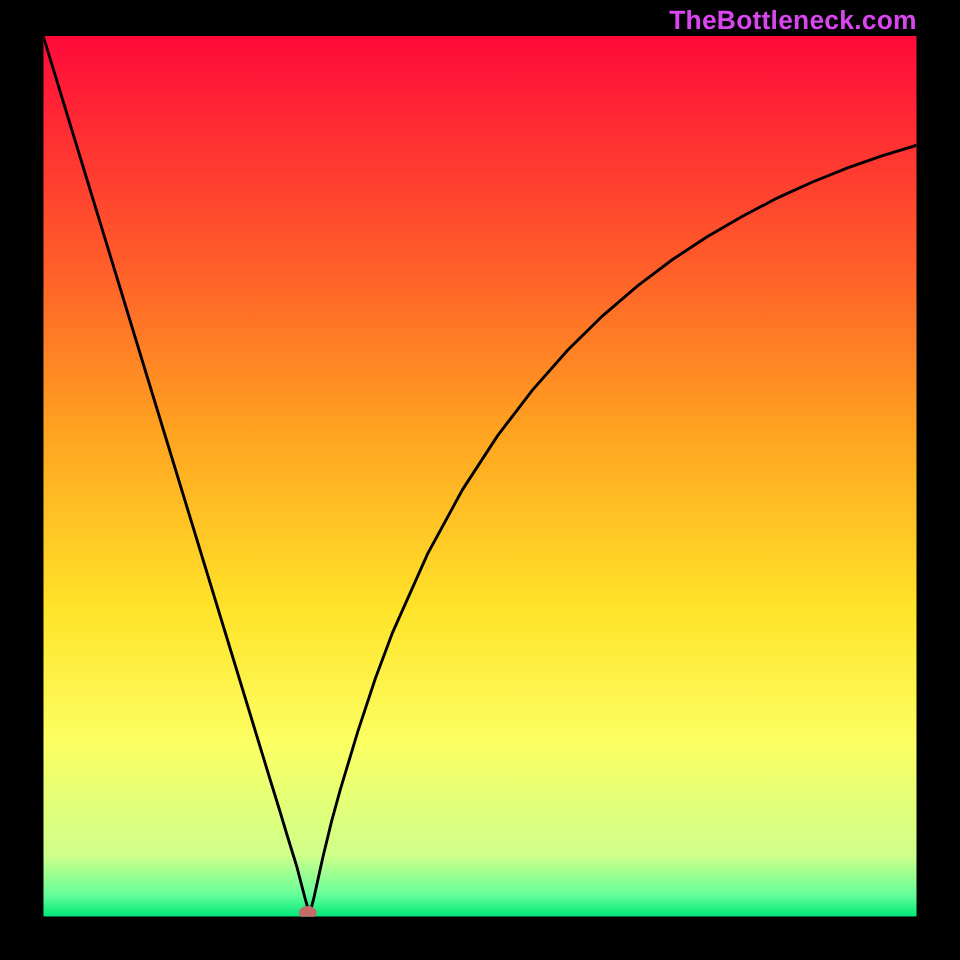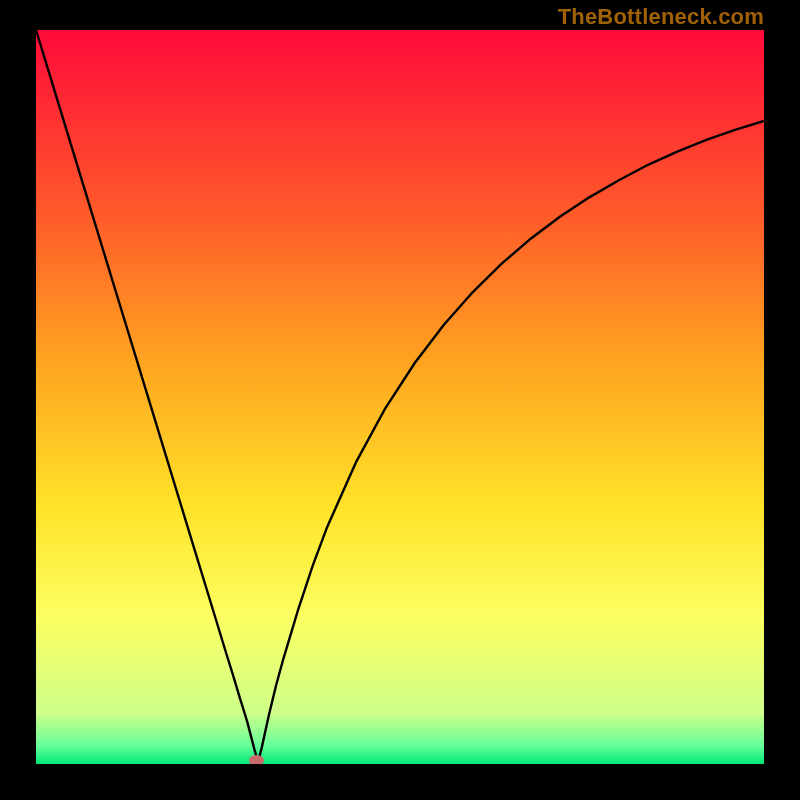--- a/index.html
+++ b/index.html
@@ -40,21 +40,21 @@
     top: 0;
     width: 100%;
     height: 100%;
   }
   .watermark {
     position: absolute;
     right: 36px;
     top: 4px;
     font-size: 22px;
     font-weight: 600;
-    color: #a16207;
+    color: #d946ef;
     letter-spacing: 0.2px;
   }
   .dot {
     position: absolute;
     width: 15px;
     height: 11px;
     border-radius: 50%;
     background: #c76a6a;
   }
 </style>

